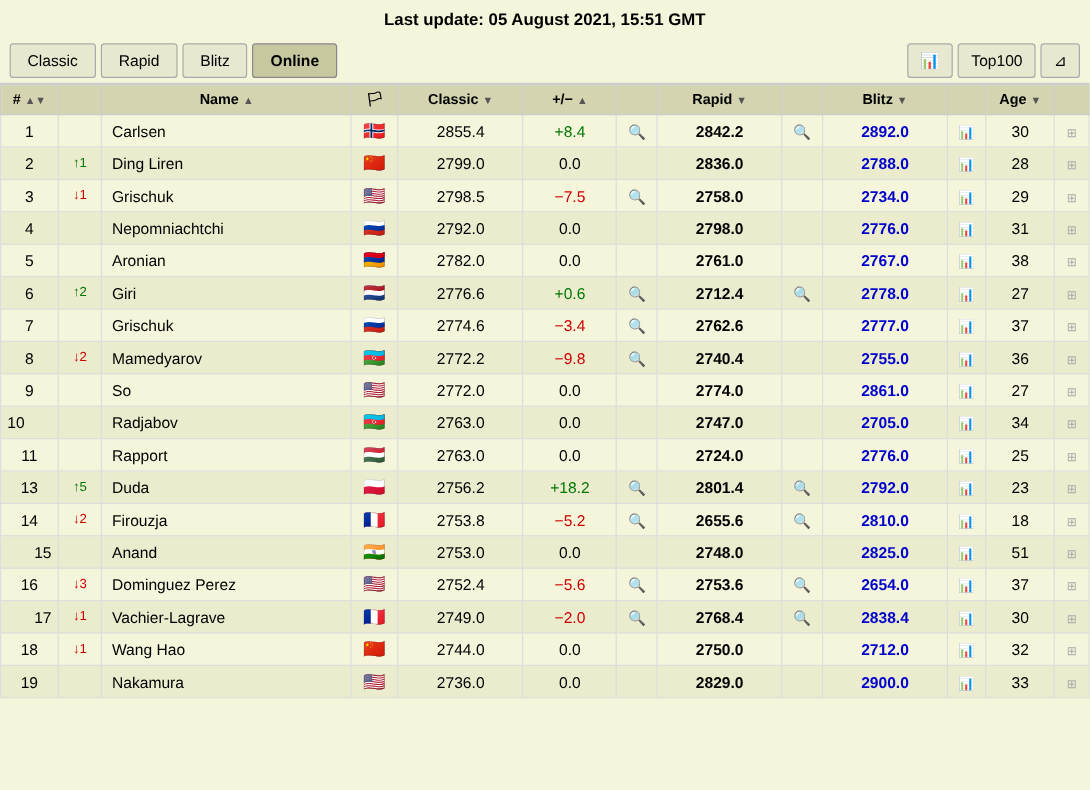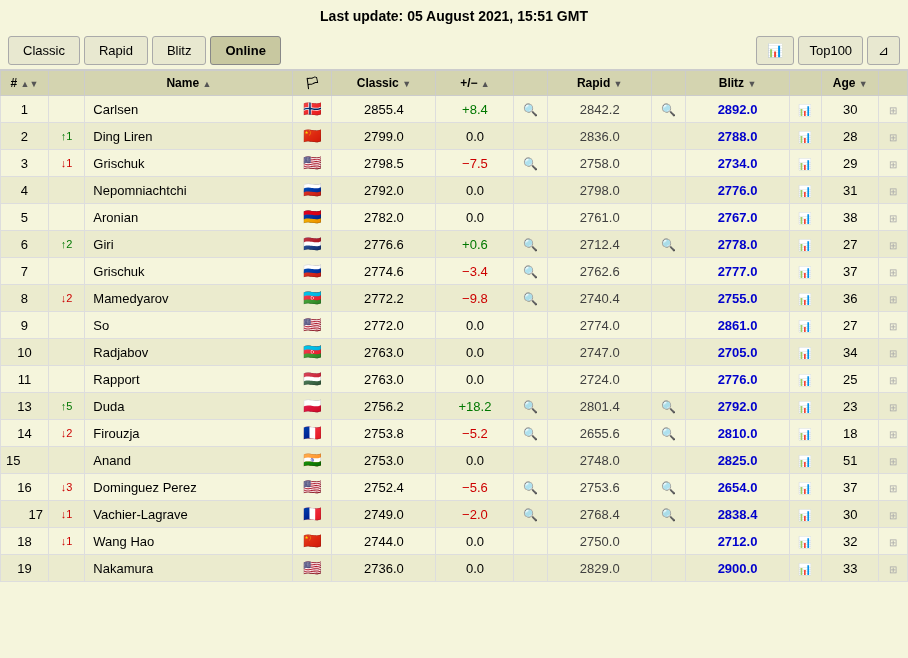--- a/index.html
+++ b/index.html
@@ -73,21 +73,21 @@
     tbody tr:nth-child(odd) { background: #f5f5dc; }
     tbody tr:nth-child(even) { background: #ebebce; }
     tbody td {
       padding: 4px 5px;
       border: 1px solid #ddd;
       text-align: center;
       white-space: nowrap;
       font-size: 13px;
     }
     td.name-cell { text-align: left; padding-left: 8px; }
-    td.rapid-val { color: #404040; font-weight: normal; }
+    td.rapid-val { color: #000000; font-weight: bold; }
     td.blitz-val { color: #0000cc; font-weight: bold; }
     .plus { color: #007700; }
     .minus { color: #cc0000; }
     .arrow-up { color: #007700; font-size: 11px; }
     .arrow-down { color: #cc0000; font-size: 11px; }
     .sort-arrows { font-size: 9px; color: #555; }
   </style>
 </head>
 <body>
 
@@ -254,21 +254,21 @@
         <td>0.0</td>
         <td style="text-align: center;"></td>
         <td class="rapid-val">2774.0</td>
         <td style="text-align: center;"></td>
         <td class="blitz-val">2861.0</td>
         <td style="text-align: center;"><span style="color:#888;font-size:11px;cursor:pointer">📊</span></td>
         <td>27</td>
         <td style="text-align: center;"><span style="color:#aaa;font-size:10px;cursor:pointer">⊞</span></td>
       </tr>
       <tr>
-        <td style="text-align: center;">10</td>
+        <td style="text-align: left;">10</td>
         <td style="text-align: center; font-size: 11px;"></td>
         <td class="name-cell">Radjabov</td>
         <td style="text-align: center; font-size: 15px;">🇦🇿</td>
         <td>2763.0</td>
         <td>0.0</td>
         <td style="text-align: center;"></td>
         <td class="rapid-val">2747.0</td>
         <td style="text-align: center;"></td>
         <td class="blitz-val">2705.0</td>
         <td style="text-align: center;"><span style="color:#888;font-size:11px;cursor:pointer">📊</span></td>
@@ -314,21 +314,21 @@
         <td class="minus">−5.2</td>
         <td style="text-align: center;"><span style="color:#88aacc;font-size:12px;cursor:pointer">🔍</span></td>
         <td class="rapid-val">2655.6</td>
         <td style="text-align: center;"><span style="color:#88aacc;font-size:12px;cursor:pointer">🔍</span></td>
         <td class="blitz-val">2810.0</td>
         <td style="text-align: center;"><span style="color:#888;font-size:11px;cursor:pointer">📊</span></td>
         <td>18</td>
         <td style="text-align: center;"><span style="color:#aaa;font-size:10px;cursor:pointer">⊞</span></td>
       </tr>
       <tr>
-        <td style="text-align: left;">15</td>
+        <td style="text-align: right;">15</td>
         <td style="text-align: center; font-size: 11px;"></td>
         <td class="name-cell">Anand</td>
         <td style="text-align: center; font-size: 15px;">🇮🇳</td>
         <td>2753.0</td>
         <td>0.0</td>
         <td style="text-align: center;"></td>
         <td class="rapid-val">2748.0</td>
         <td style="text-align: center;"></td>
         <td class="blitz-val">2825.0</td>
         <td style="text-align: center;"><span style="color:#888;font-size:11px;cursor:pointer">📊</span></td>

